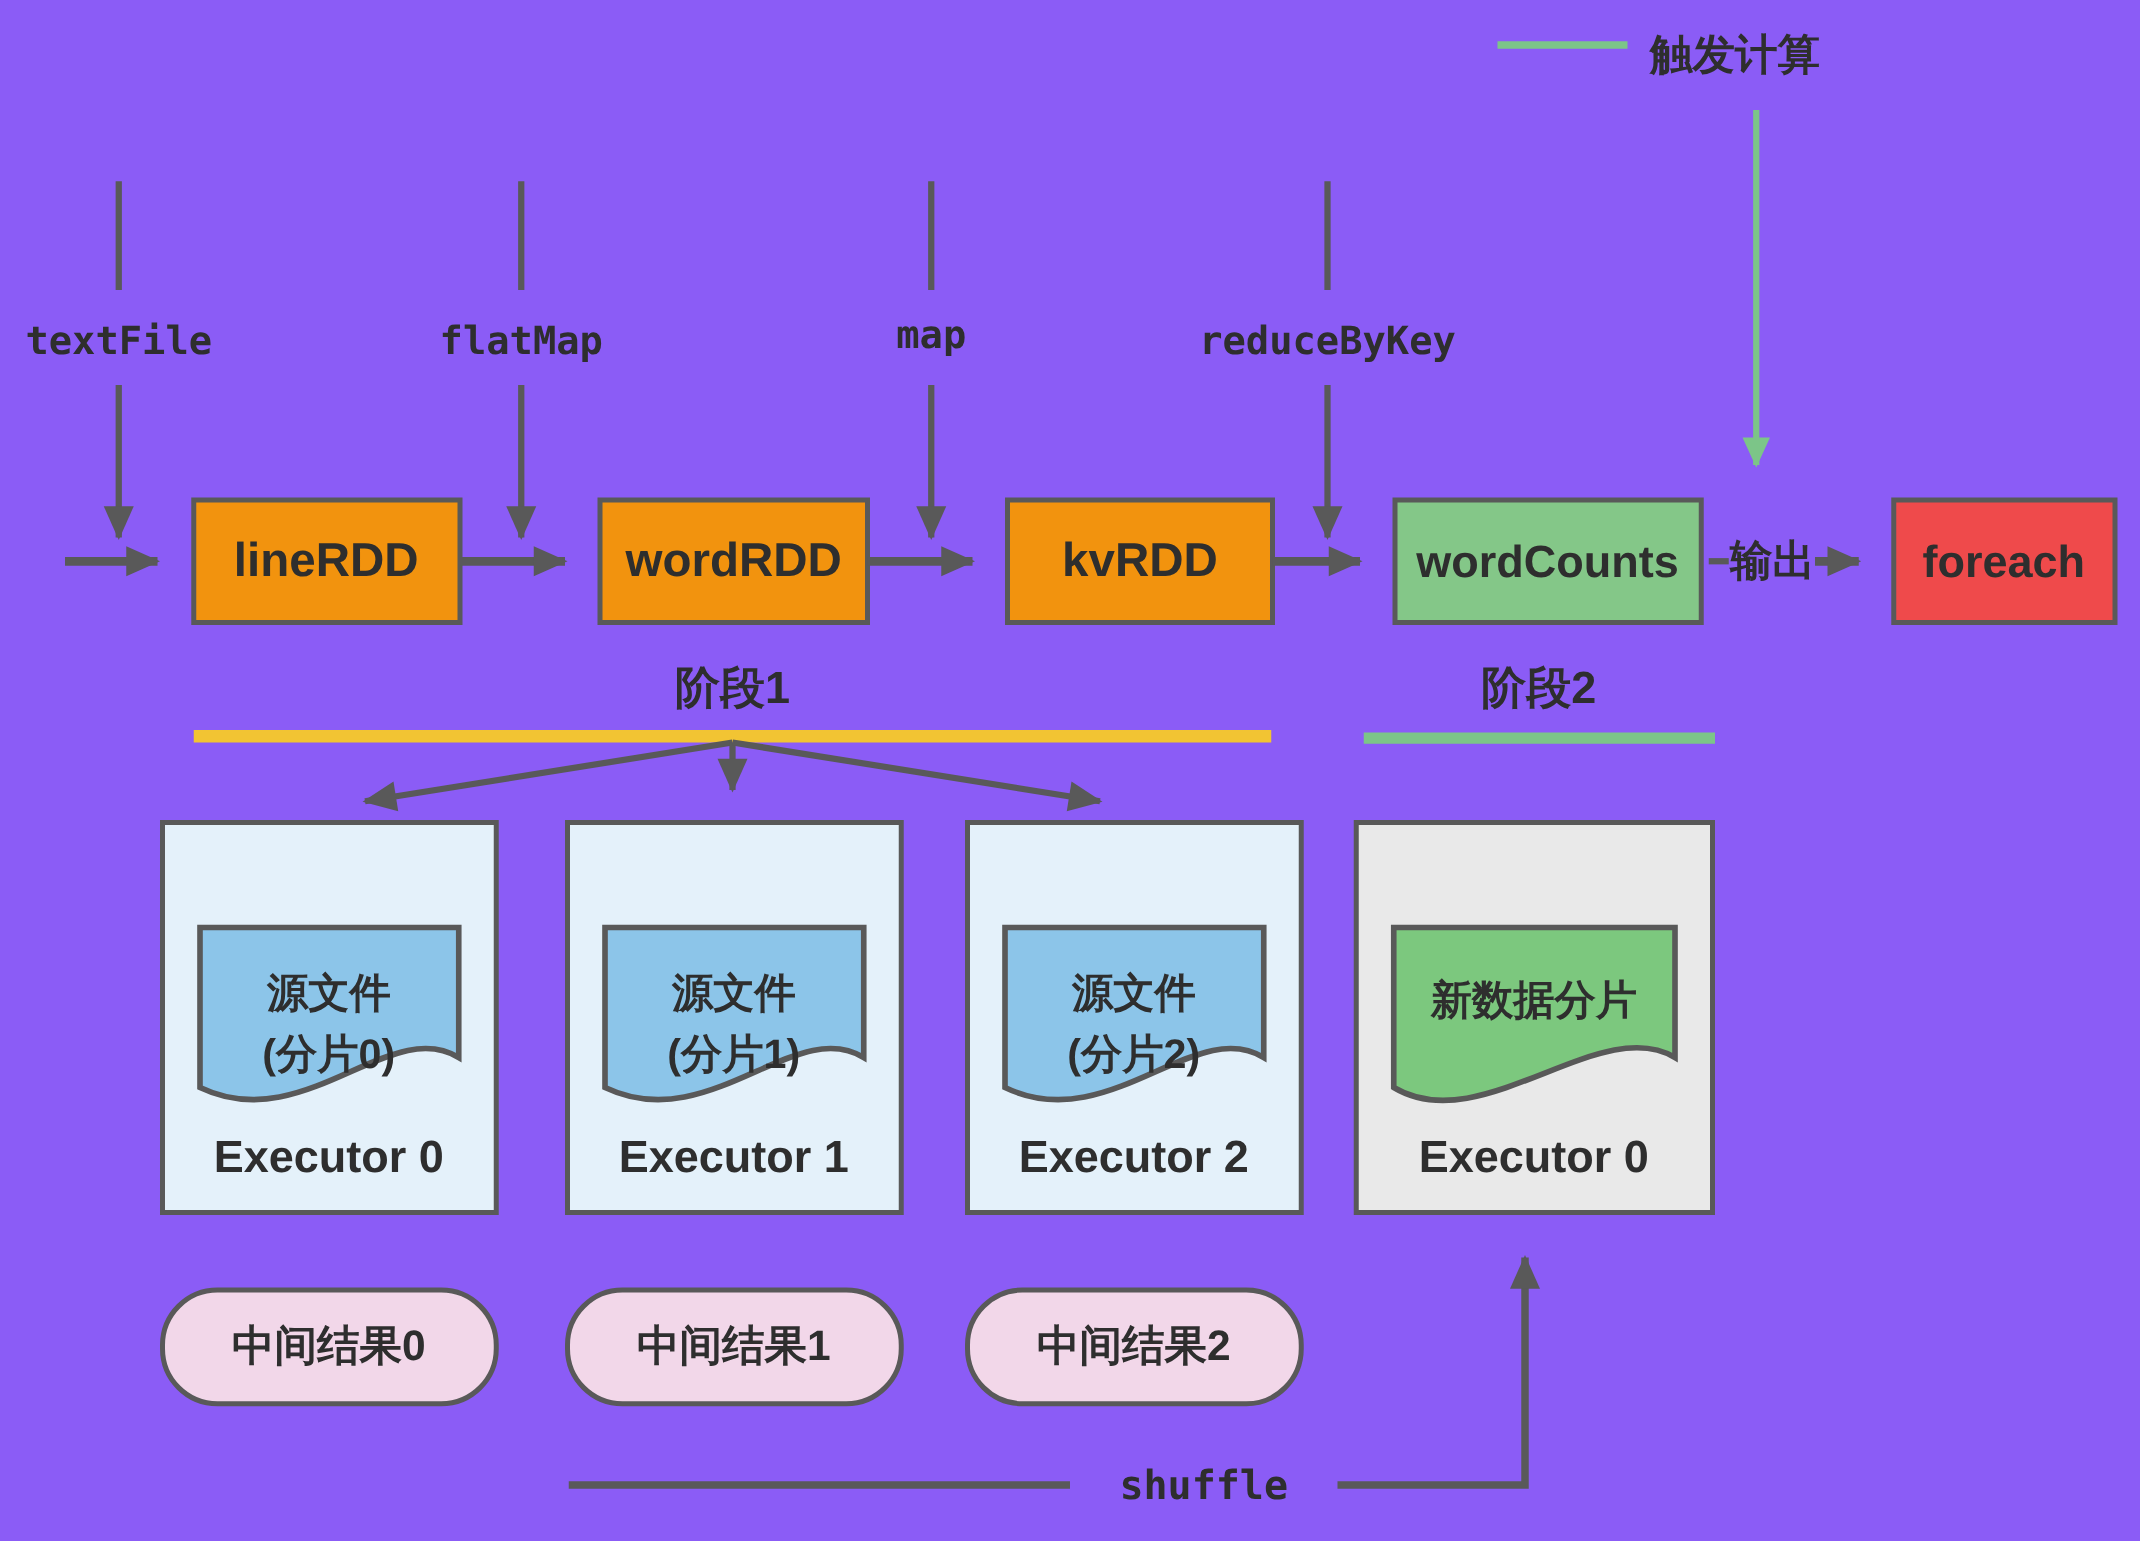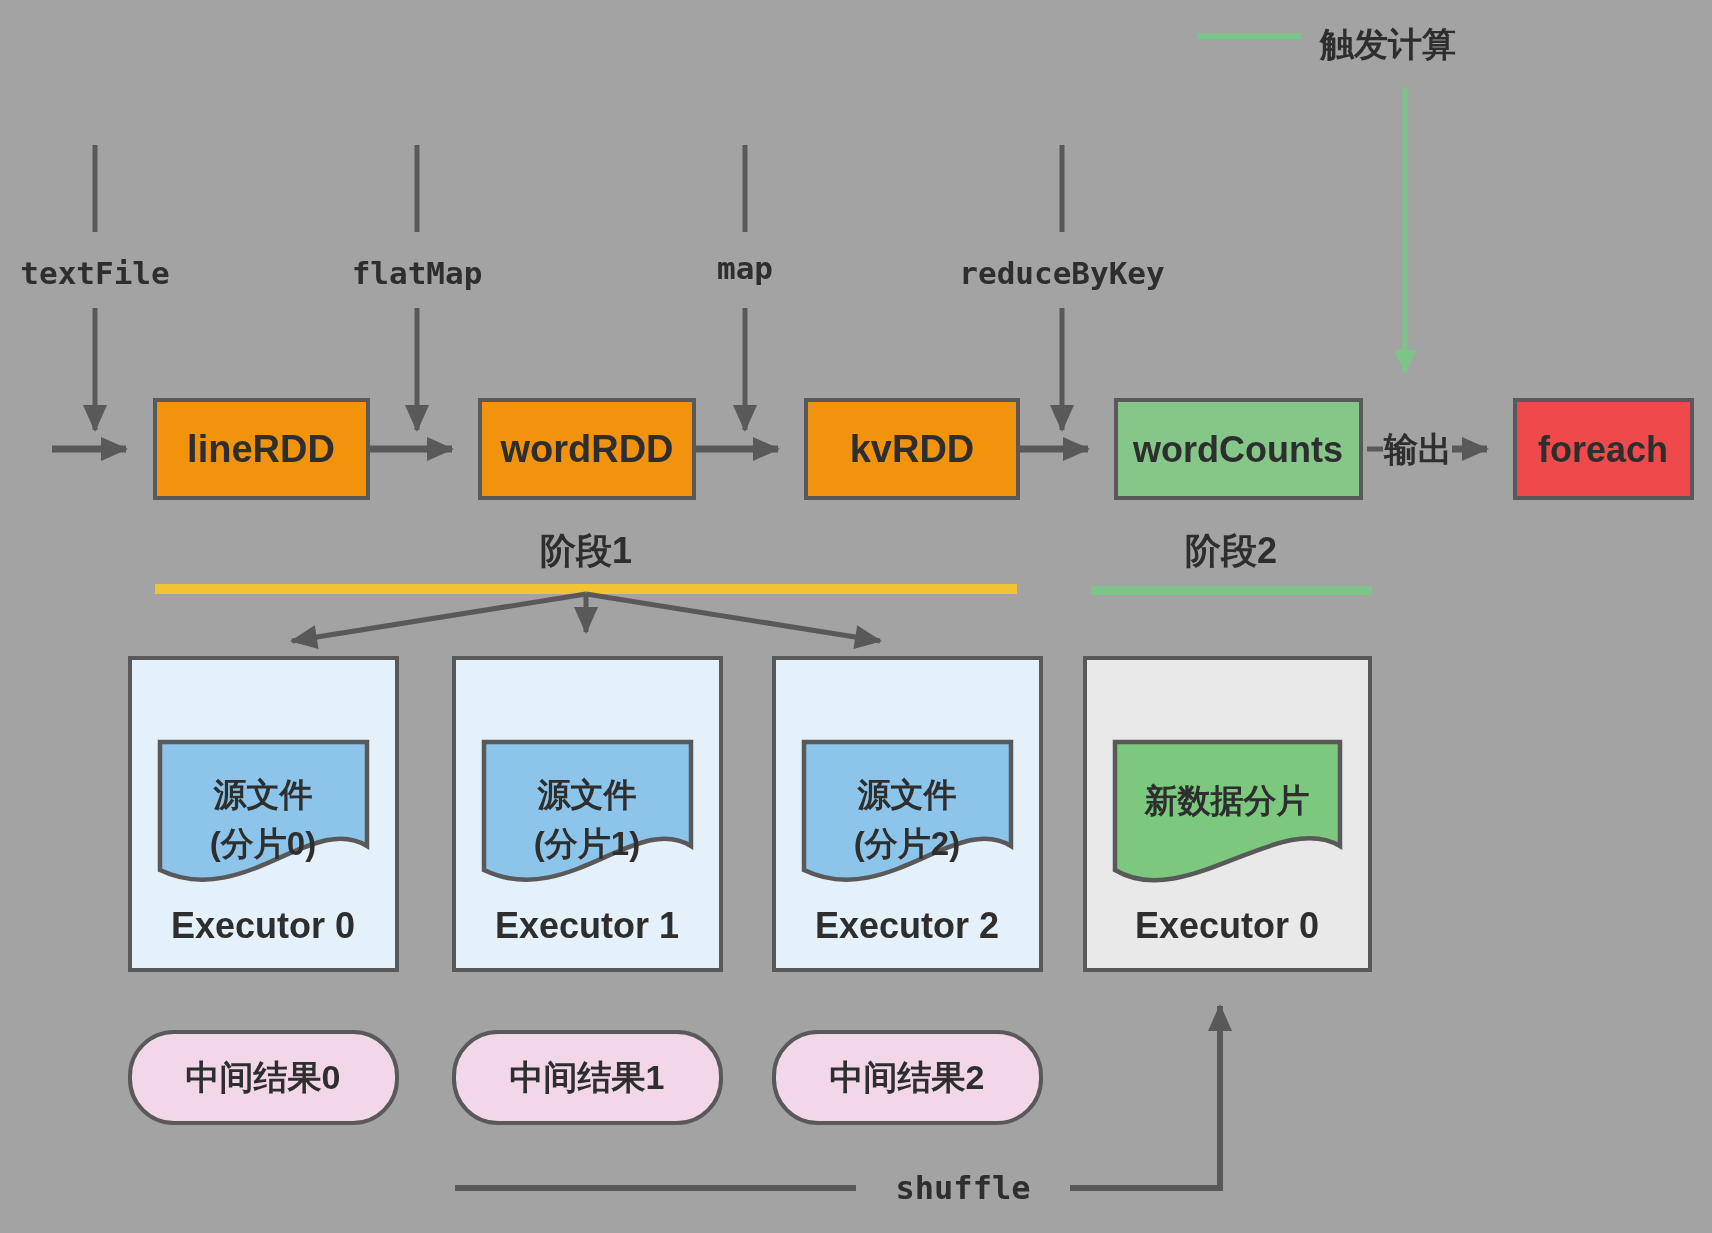--- a/index.html
+++ b/index.html
@@ -1,16 +1,16 @@
 <!DOCTYPE html>
 <html><head>
 <meta charset="utf-8">
 <style>
   html,body{margin:0;padding:0;background:#ffffff;}
-  .stage{width:1712px;height:1233px;position:relative;background:#a3a3a3;overflow:hidden;}
+  .stage{width:1712px;height:1233px;position:relative;background:#8b5cf6;overflow:hidden;}
   svg{display:block;}
   
   .t-code{font-family:"DejaVu Sans Mono",monospace;font-weight:bold;fill:#2e2e2e;}
   .t-sans{font-family:"Liberation Sans","DejaVu Sans",sans-serif;font-weight:bold;fill:#2e2e2e;}
   .anchor-mid{text-anchor:middle;dominant-baseline:central;}
   .anchor-start{text-anchor:start;dominant-baseline:central;}
   .fs31{font-size:31px;}
   .fs32{font-size:32px;}
   .fs33{font-size:33px;}
   .fs34{font-size:34px;}

